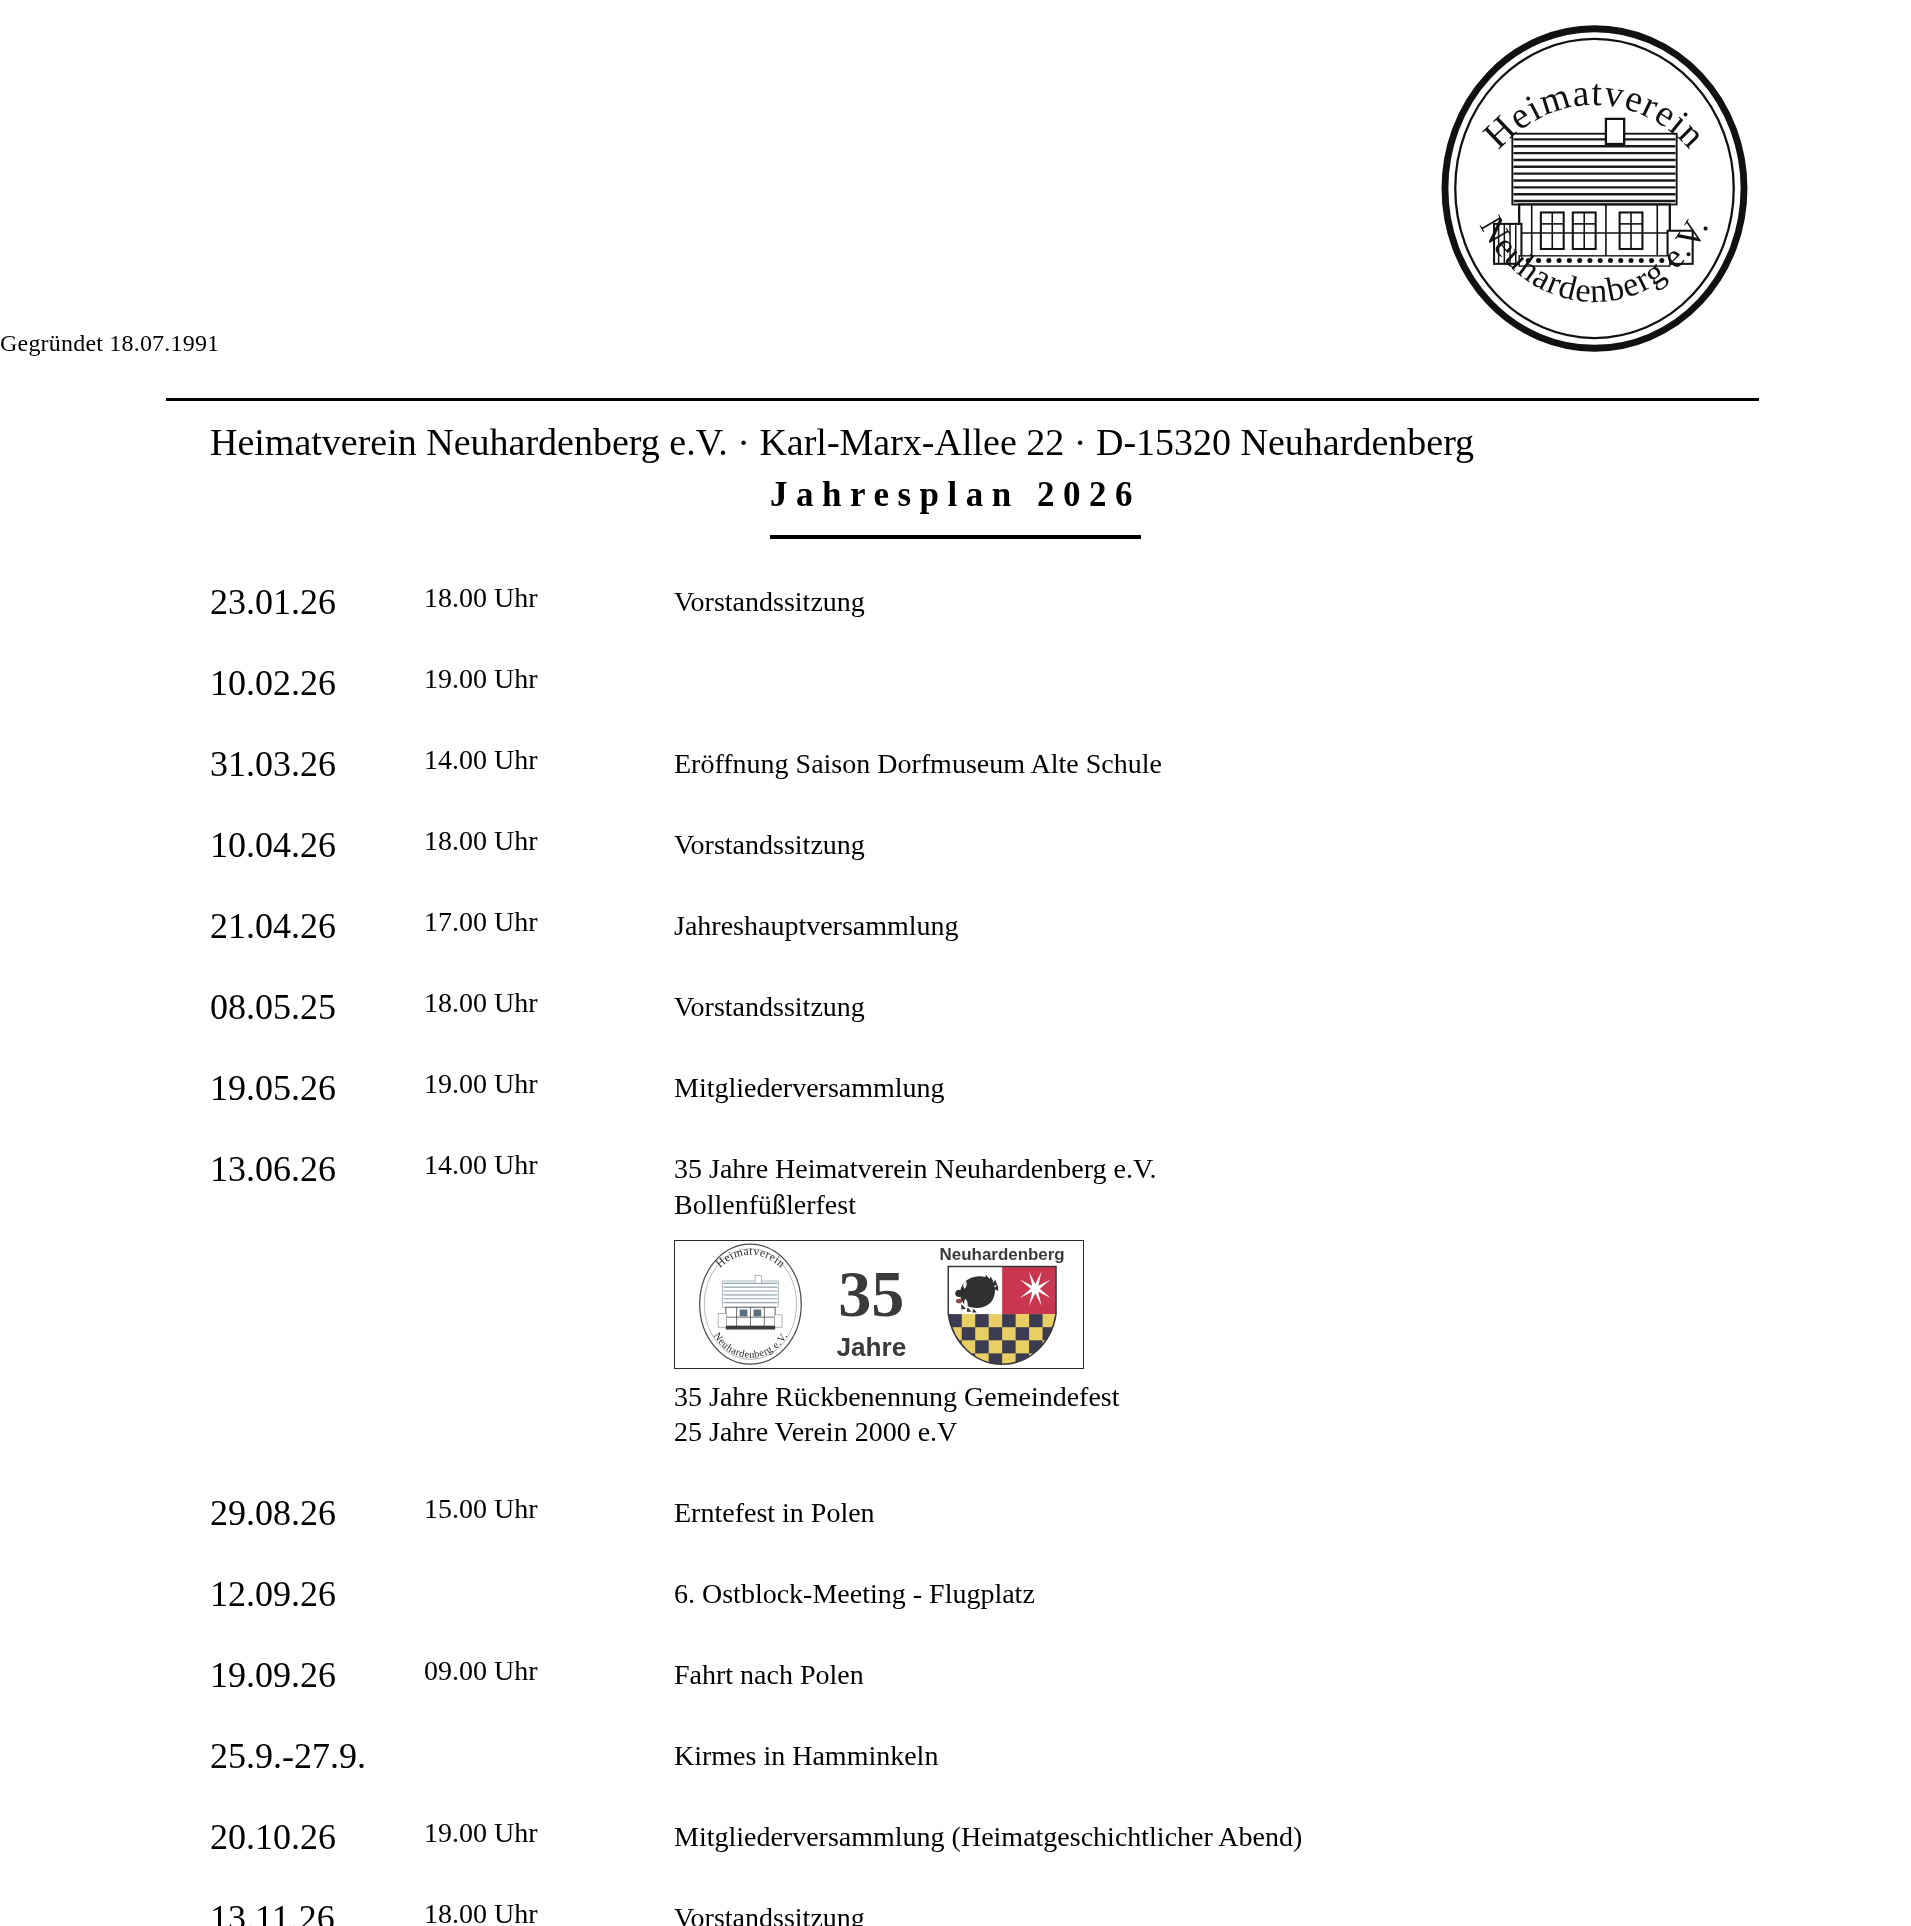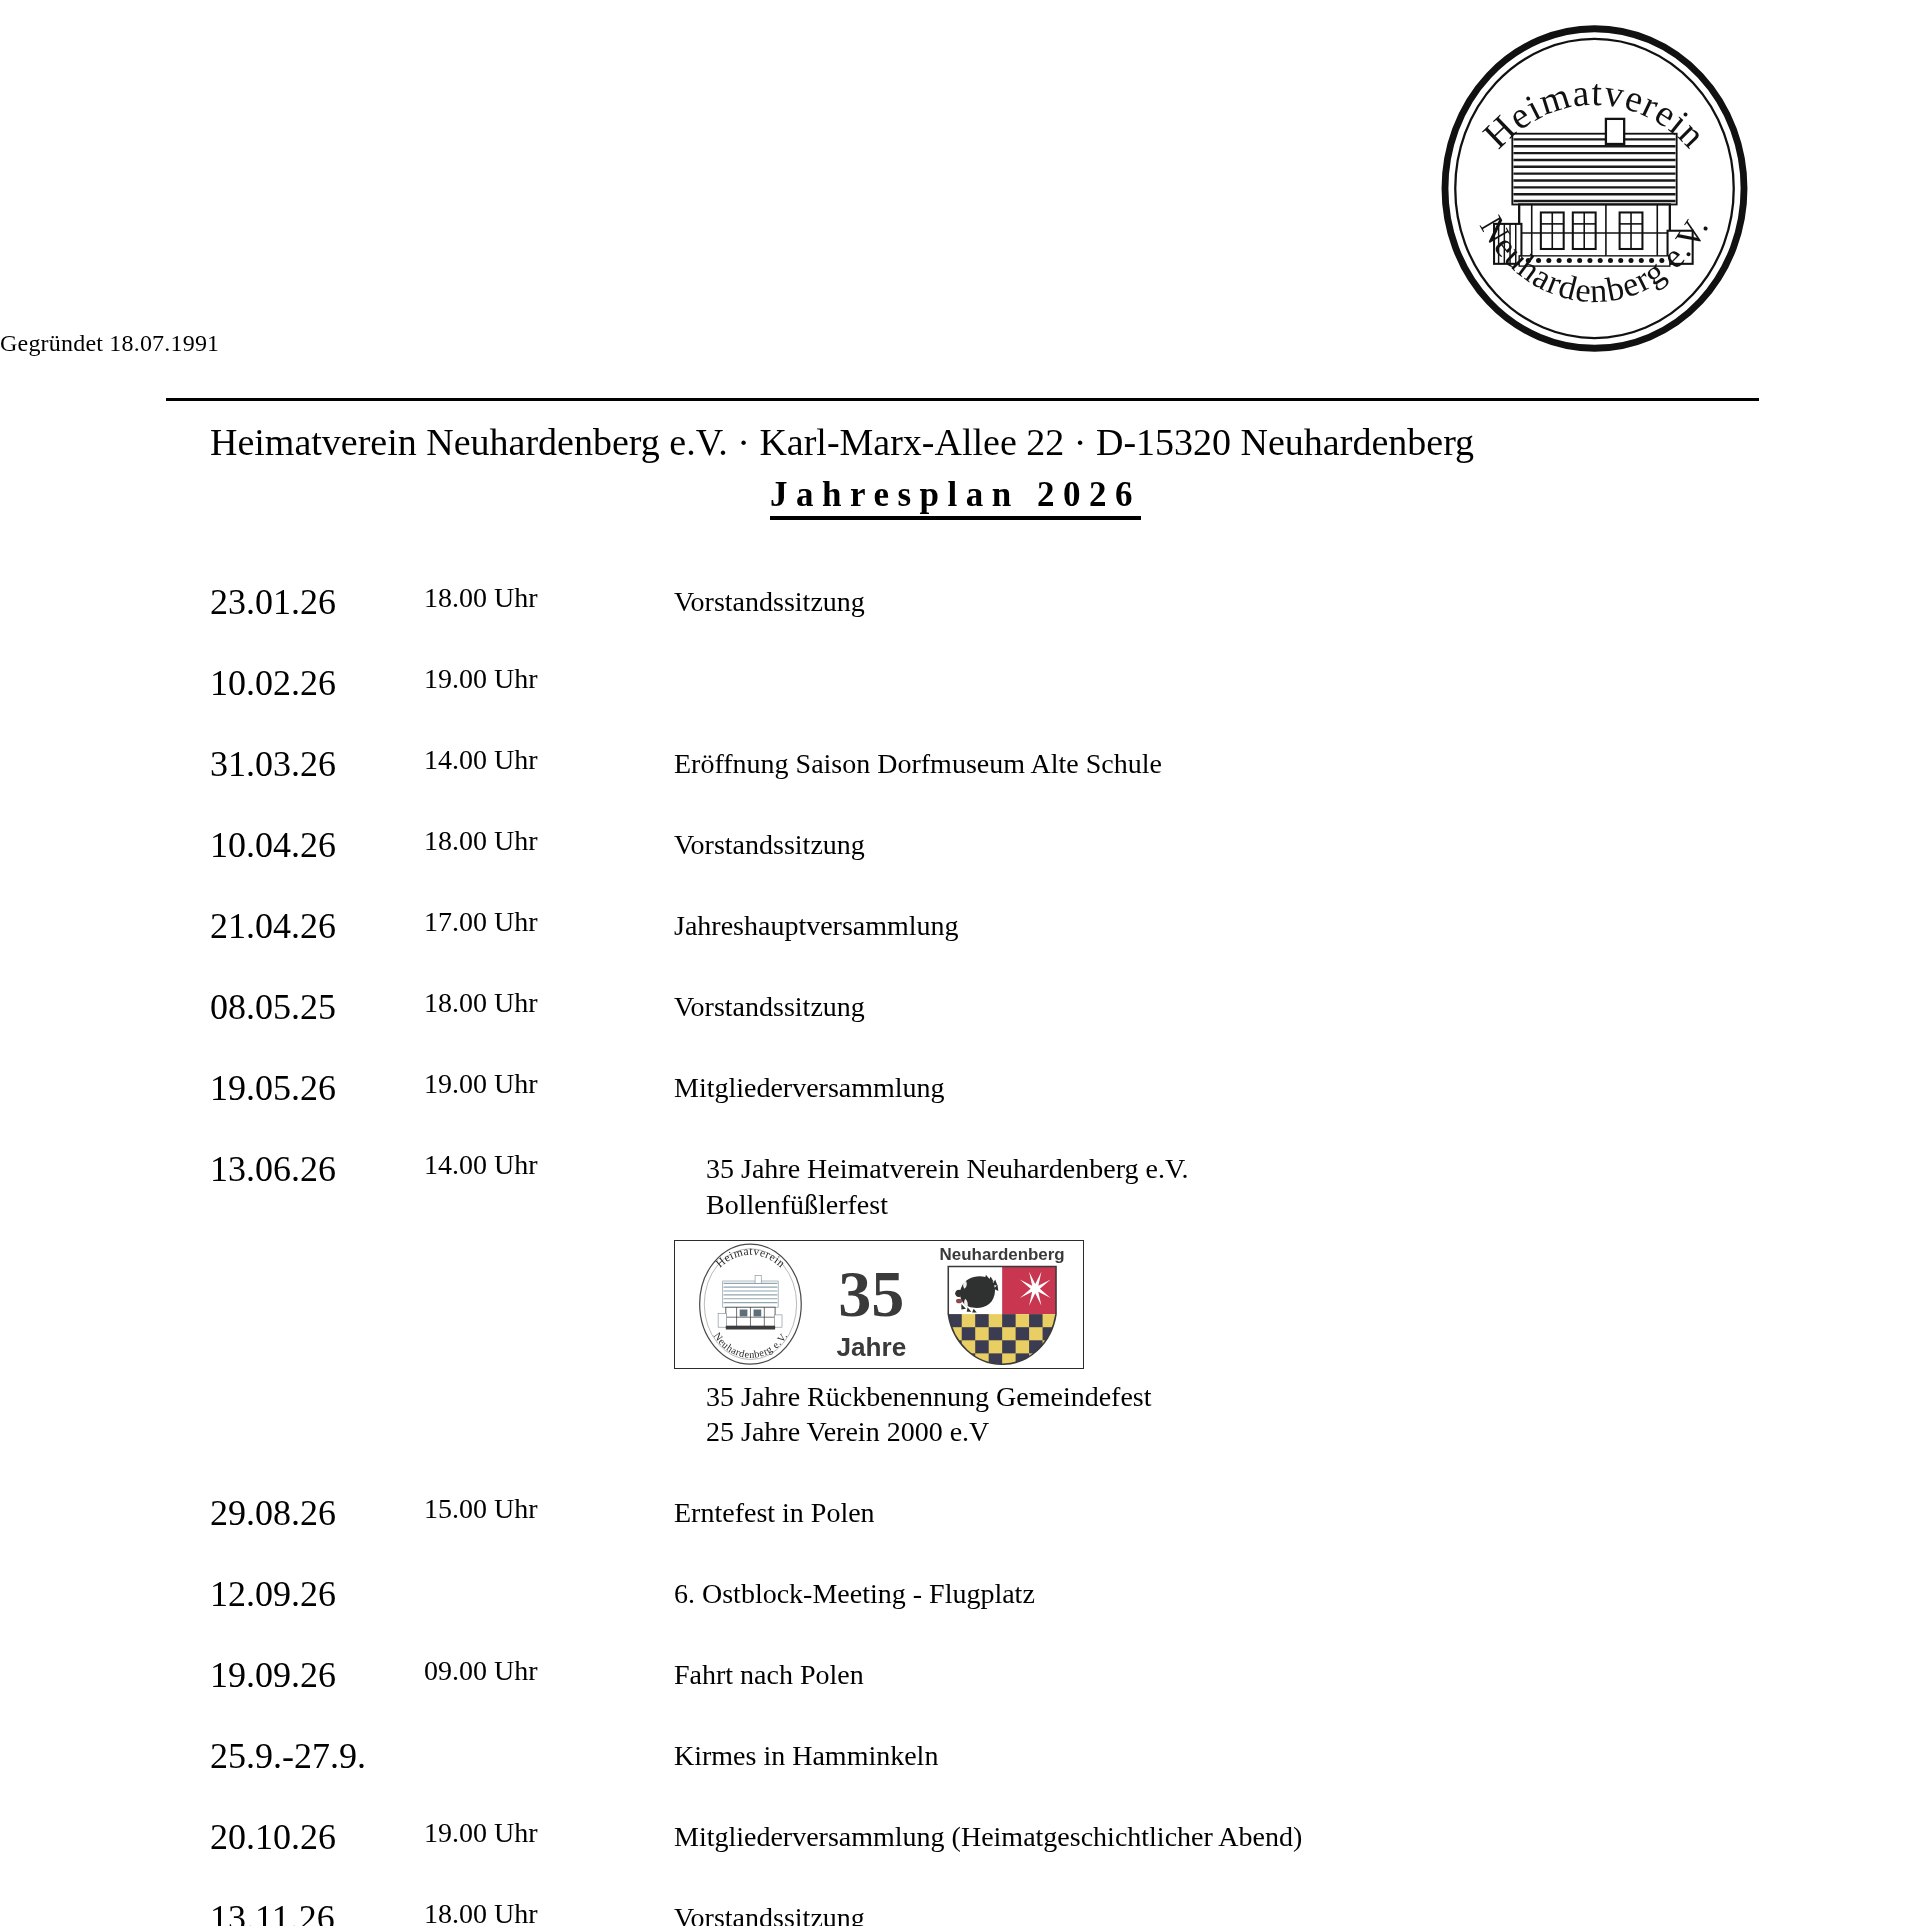--- a/index.html
+++ b/index.html
@@ -39,37 +39,37 @@
 
   .title {
     position:absolute; left:0; top:476px; width:1911px;
     text-align:center;
     font-size:35px; font-weight:bold;
     letter-spacing:8.5px;
     line-height:1.1;
   }
   .title span.u {
     border-bottom:4.2px solid #000;
-    padding-bottom:1px;
+    padding-bottom:20px;
     display:inline-block;
   }
 
   
   .schedule {
     position:absolute; left:210px; top:584px;
     width:1560px;
   }
   .row { display:flex; align-items:flex-start; margin-bottom:0; }
   .row + .row { margin-top:0; }
   .cell-date  { width:214px; flex:0 0 214px; font-size:36px; line-height:1.0; }
   .cell-time  { width:250px; flex:0 0 250px; font-size:28px; line-height:1.0; }
   .cell-event { flex:1 1 auto; font-size:28px; line-height:1.28; }
   .row { padding-bottom:45px; }
 
-  .event-line { display:block; white-space:nowrap;margin-left:32px; }
+  .event-line { display:block; white-space:nowrap; }
 
   
   .anniv-wrap { padding-top:17px; padding-bottom:10px; }
   .anniv {
     width:408px; height:127px;
     border:1.5px solid #2b2b2b;
     background:#ffffff;
     display:block;
   }
   .anniv svg { display:block; width:100%; height:100%; }

